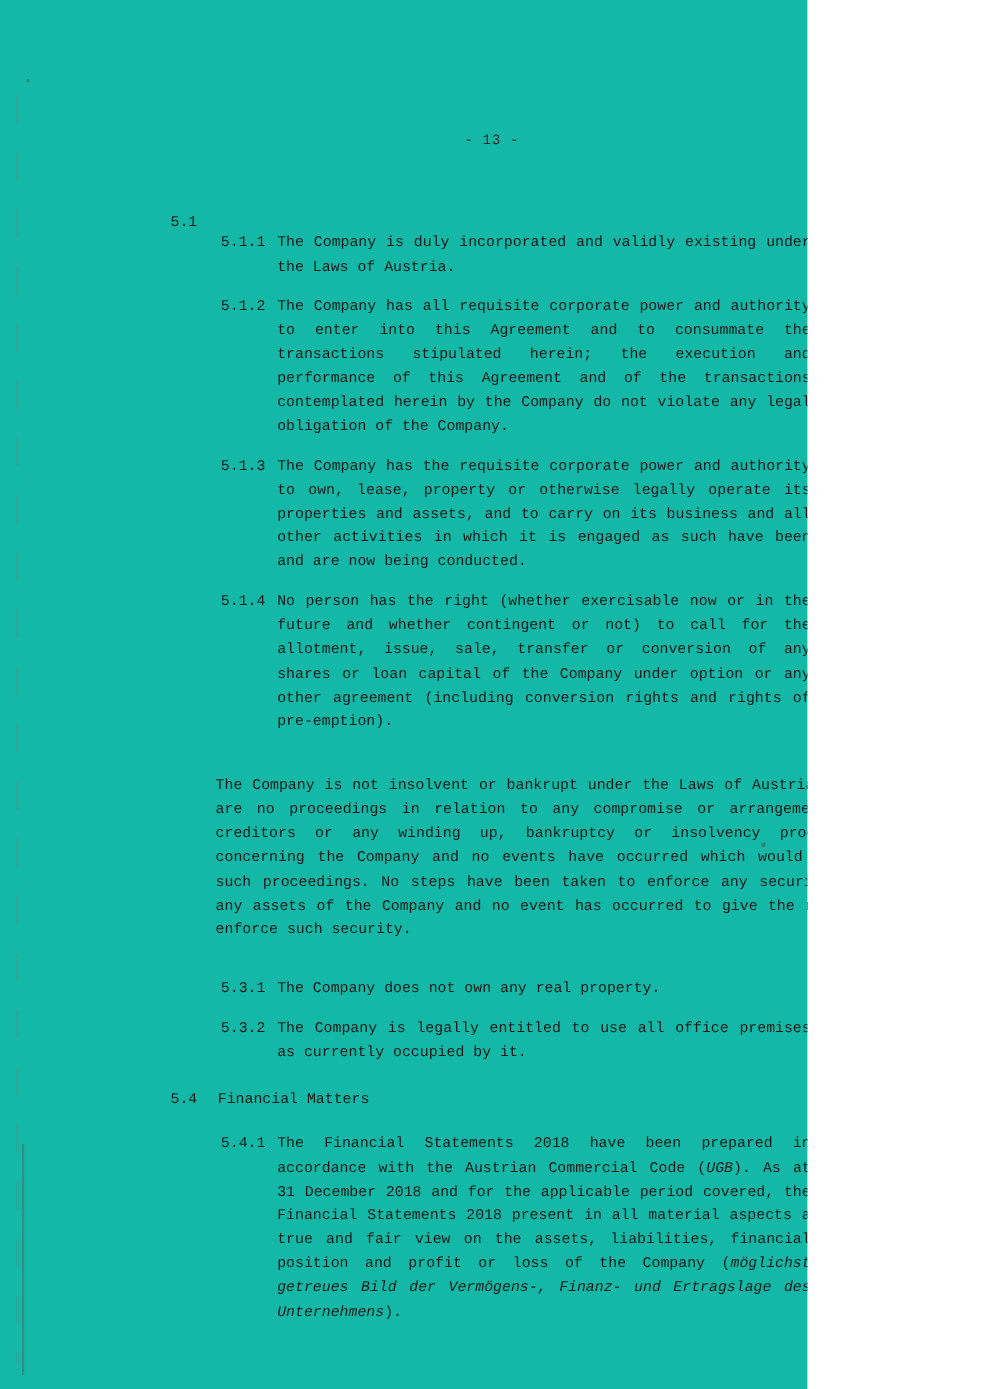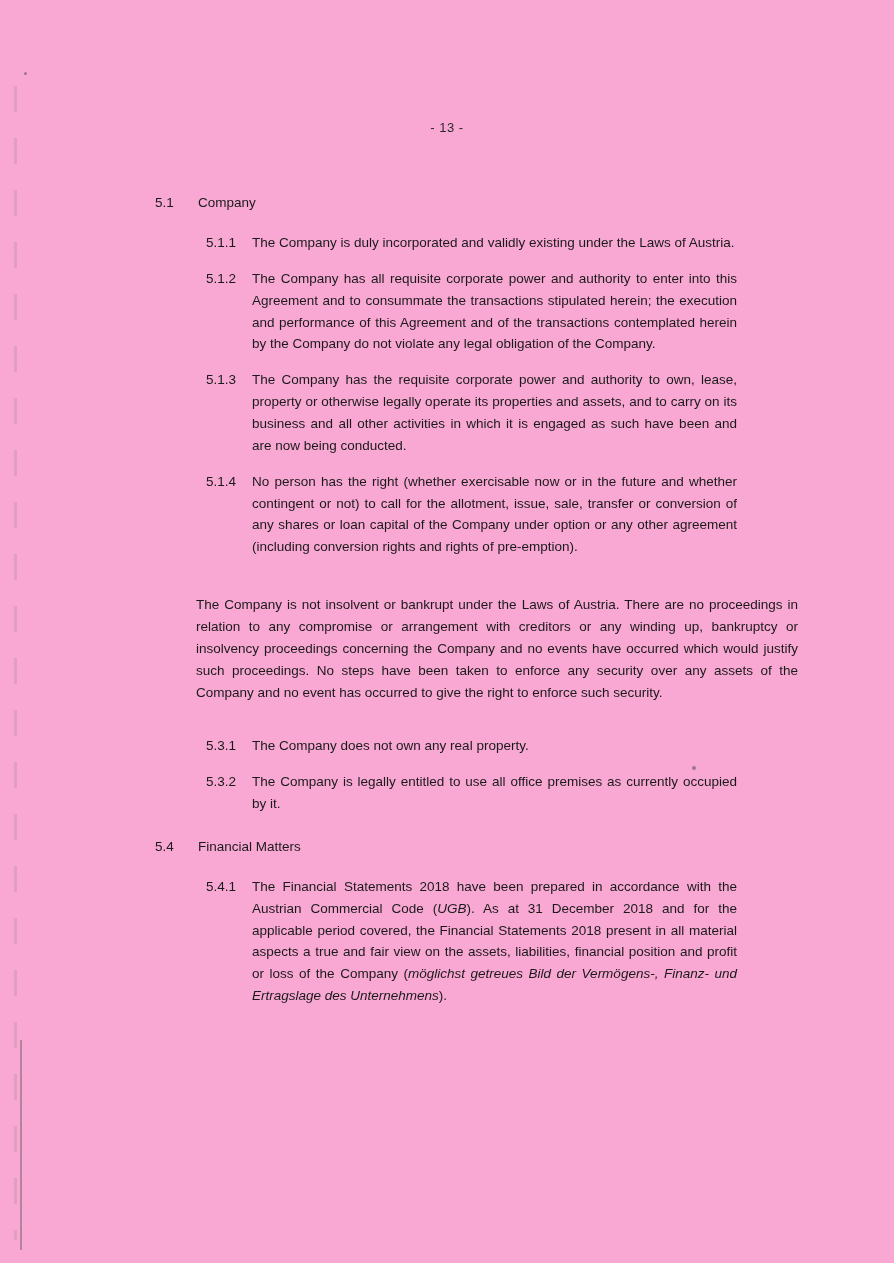--- a/index.html
+++ b/index.html
@@ -2,24 +2,24 @@
 <html><head>
 <meta charset="utf-8">
 <style>
   html, body {
     margin: 0;
     padding: 0;
     background: #ffffff;
   }
   .page {
     position: relative;
-    width: 894px;
+    width: 734px;
     height: 1263px;
-    background: #f9a8d4;
-    font-family: Liberation Sans, sans-serif;
+    background: #14b8a6;
+    font-family: Liberation Mono, monospace;
     color: #1a1a1a;
     overflow: hidden;
   }
   
   .scan-edge {
     position: absolute;
     left: 14px;
     top: 60px;
     width: 3px;
     height: 1180px;
@@ -130,21 +130,20 @@
   <div class="scan-edge2"></div>
   <div class="speck" style="left:692px; top:766px; width:4px; height:4px;"></div>
   <div class="speck" style="left:24px; top:72px; width:3px; height:3px;"></div>
 
   <div class="page-number">- 13 -</div>
 
   <div class="content">
 
     <div class="clause-l1">
       <span class="num">5.1</span>
-      <span class="title">Company</span>
     </div>
     <div class="gap-sm"></div>
 
     <div class="clause-l2">
       <span class="num">5.1.1</span>
       <span class="body">The Company is duly incorporated and validly existing under the Laws of Austria.</span>
     </div>
 
     <div class="clause-l2">
       <span class="num">5.1.2</span>

